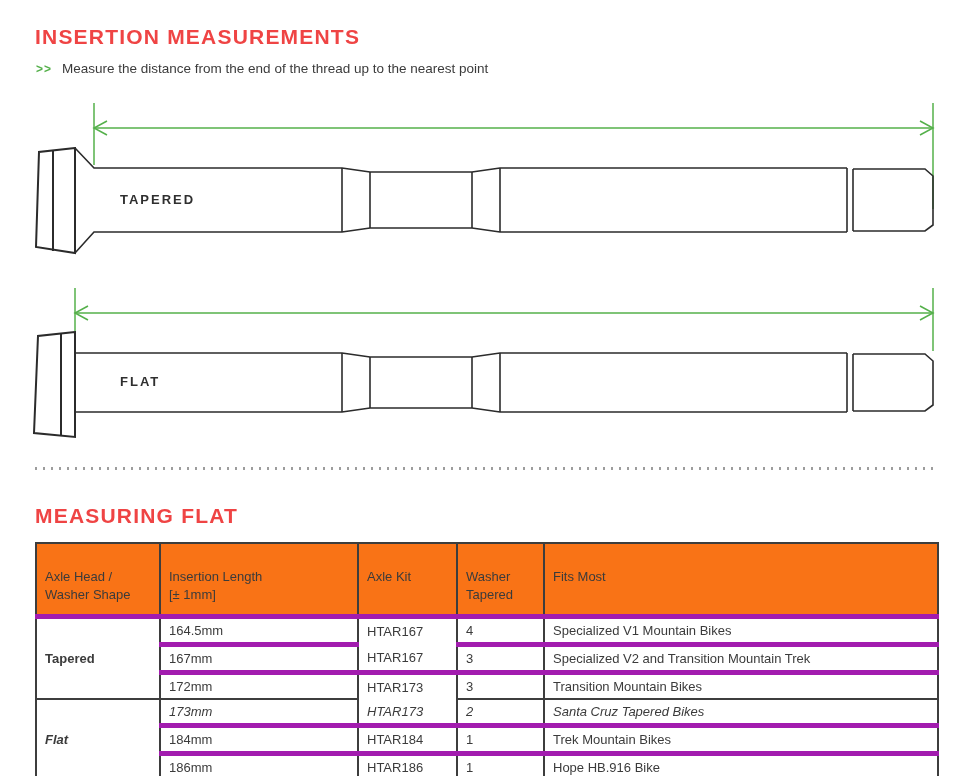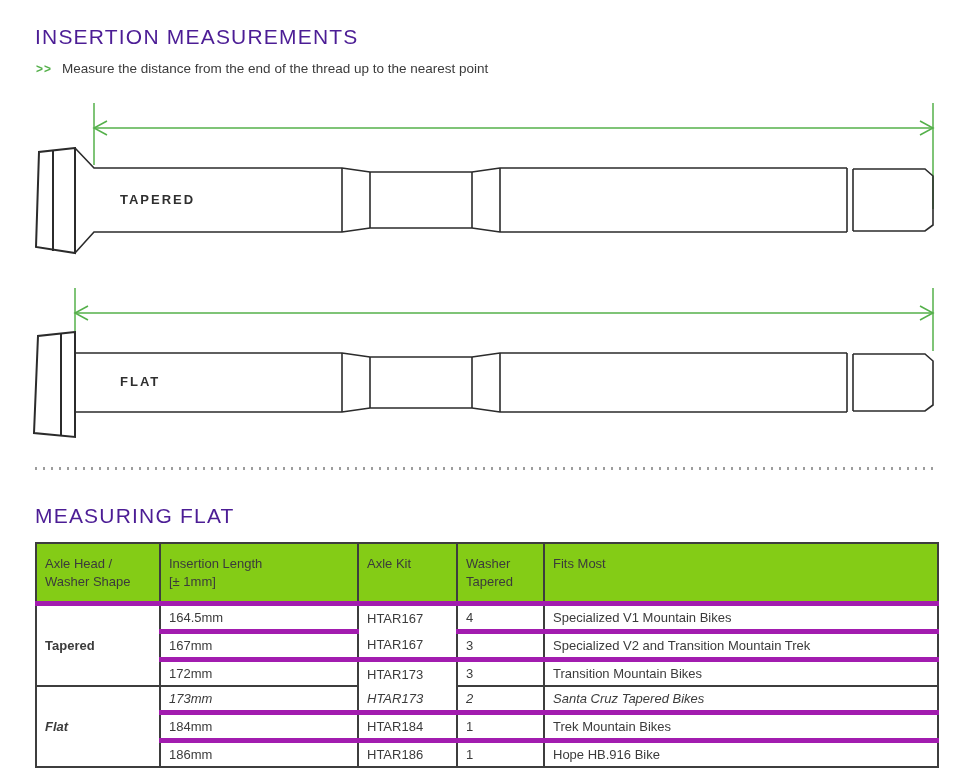--- a/index.html
+++ b/index.html
@@ -10,22 +10,22 @@
     color: #3b3b3b;
     position: relative;
     overflow: hidden;
   }
   .abs { position: absolute; }
 
   .section-title {
     left: 35px;
     font-size: 21px;
     letter-spacing: 1.2px;
-    color: #4c1d95;
-    font-weight: 400;
+    color: #ef4444;
+    font-weight: 700;
     text-align: center;
   }
   #insertion-title { top: 25px; }
   #measuring-title { top: 504px; }
 
   .note-row {
     left: 36px; top: 61px;
     font-size: 13.5px;
     color: #3b3b3b;
     display: flex; align-items: center;
@@ -68,24 +68,24 @@
   th, td {
     border-left: 2px solid #3d3d3d;
     border-right: 2px solid #3d3d3d;
     font-size: 13px;
     text-align: left;
     padding: 2px 8px;
     color: #3b3b3b;
     overflow: hidden;
   }
   th {
-    background: #84cc16;
+    background: #f97316;
     border-bottom: 2px solid #3d3d3d;
     vertical-align: top;
-    padding-top: 11px;
+    padding-top: 24px;
     font-weight: normal;
     white-space: pre-line;
     height: 44px;
     line-height: 1.35;
   }
   td {
     border-top: 5px solid #a21caf;
     height: 19px;
     vertical-align: middle;
   }

